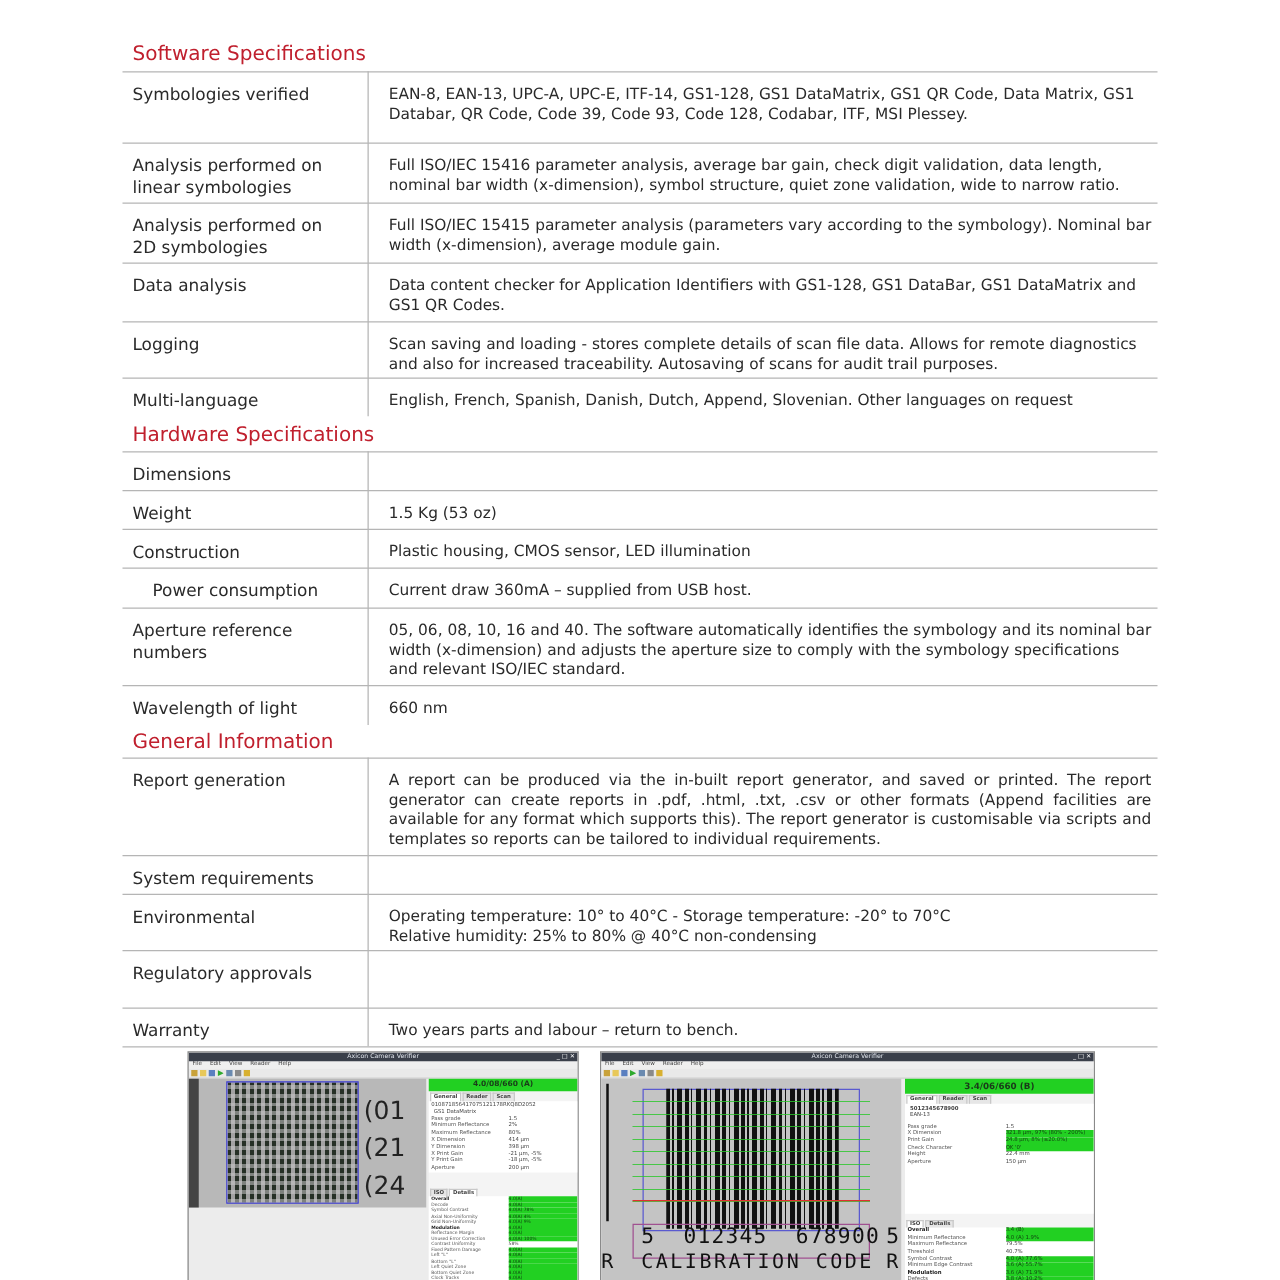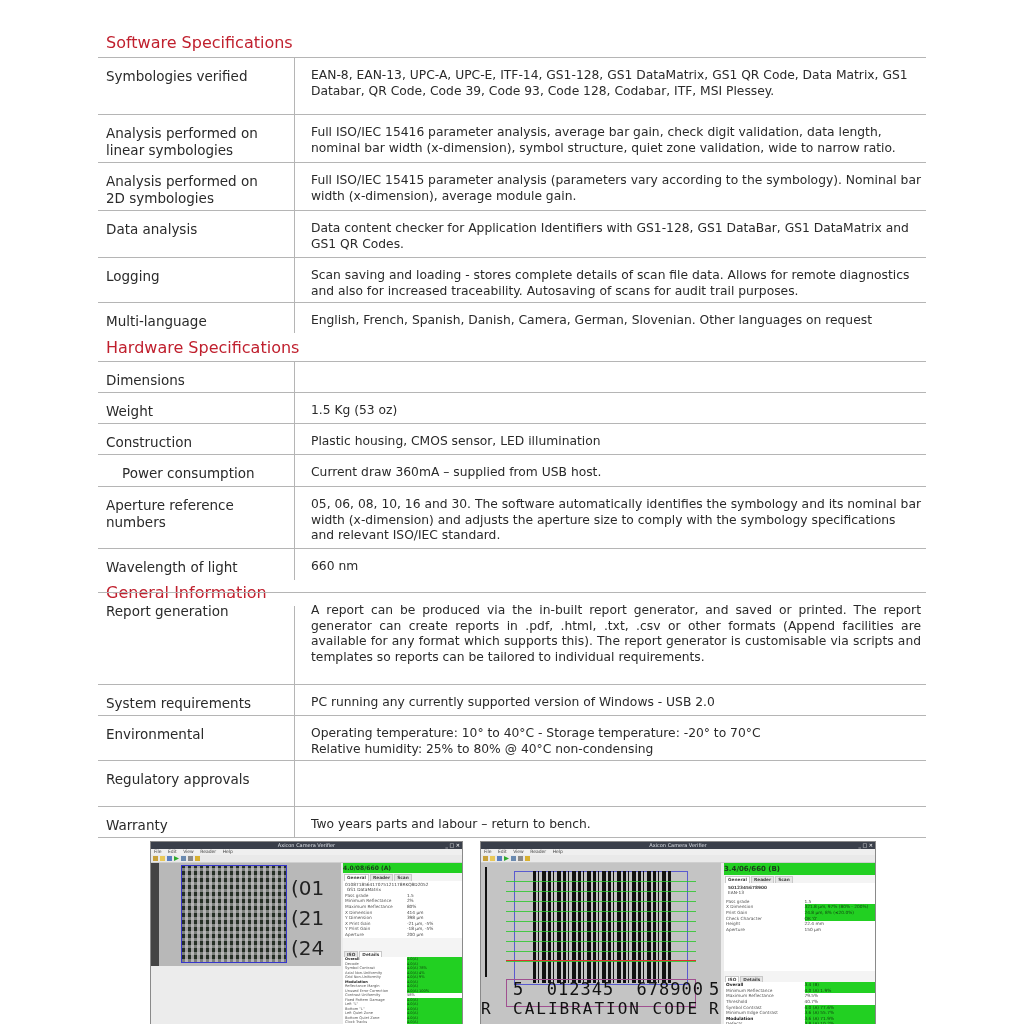--- a/index.html
+++ b/index.html
@@ -16,21 +16,21 @@
   
   .app { position: absolute; background: #ececec; border: 1px solid #8a8a8a; overflow: hidden; }
   .app .titlebar { height: 7px; background: #3a3f4a; color: #dfe3ea; font-size: 5px; line-height: 7px; text-align: center; position: relative; }
   .app .winbtns { position: absolute; right: 2px; top: 0; font-size: 5px; color: #fff; }
   .app .menubar { height: 6px; font-size: 4.5px; line-height: 6px; padding-left: 3px; color: #444; background: #efefef; }
   .app .menubar span { margin-right: 5px; }
   .app .toolbar { height: 7px; background: #e9e9e9; border-bottom: 1px solid #cfcfcf; display: flex; gap: 2px; padding-left: 2px; align-items: center; }
   .tb-icon { width: 5px; height: 5px; display: inline-block; }
   .img-area { position: absolute; background: #9c9c9c; }
   .panel { position: absolute; background: #f4f4f4; font-size: 4.3px; line-height: 5.6px; color: #444; }
-  .grade { background: #22d022; color: #1a3a1a; font-weight: bold; }
+  .grade { background: #22d022; color: #1a3a1a; font-weight: bold; text-align: center; }
   .tabs { display: flex; gap: 1px; font-size: 4.3px; padding: 1px 1px 0 1px; }
   .tabs span { padding: 0 2px; border: 1px solid #c8c8c8; border-bottom: none; background: #e6e6e6; font-weight: bold; }
   .tabs span.active { background: #fff; }
   .kv { display: flex; }
   .kv .k { width: 52%; color: #555; padding-left: 2px; }
   .kv .v { flex: 1; }
   .kv .v.green { background: #22d022; color: #114411; }
   .kv .k.bold { font-weight: bold; color: #222; }
 </style>
 </head>
@@ -56,21 +56,21 @@
   <div class="row" style="top:210px;height:46px;">
     <div class="label" style="top:10px;">Data analysis</div>
     <div class="value" style="top:10px;">Data content checker for Application Identifiers with GS1-128, GS1 DataBar, GS1 DataMatrix and GS1 QR Codes.</div>
   </div>
   <div class="row" style="top:257px;height:46px;">
     <div class="label" style="top:10px;">Logging</div>
     <div class="value" style="top:10px;">Scan saving and loading - stores complete details of scan file data. Allows for remote diagnostics and also for increased traceability.  Autosaving of scans for audit trail purposes.</div>
   </div>
   <div class="row" style="top:302px;height:32px;">
     <div class="label" style="top:10px;">Multi-language</div>
-    <div class="value" style="top:10px;">English, French, Spanish, Danish, Camera, German, Slovenian. Other languages on request</div>
+    <div class="value" style="top:10px;">English, French, Spanish, Danish, Dutch, Append, Slovenian. Other languages on request</div>
   </div>
 
   <div class="section-title" style="top:338px;">Hardware Specifications</div>
   <div class="vline" style="top:361px;height:219px;"></div>
 
   <div class="row" style="top:361px;height:31px;">
     <div class="label" style="top:10px;">Dimensions</div>
   </div>
   <div class="row" style="top:392px;height:31px;">
     <div class="label" style="top:10px;">Weight</div>
@@ -79,37 +79,36 @@
   <div class="row" style="top:423px;height:31px;">
     <div class="label" style="top:10px;">Construction</div>
     <div class="value" style="top:10px;">Plastic housing, CMOS sensor, LED illumination</div>
   </div>
   <div class="row" style="top:454px;height:32px;">
     <div class="label" style="top:10px;margin-left:16px;">Power consumption</div>
     <div class="value" style="top:10px;">Current draw 360mA – supplied from USB host.</div>
   </div>
   <div class="row" style="top:486px;height:62px;">
     <div class="label" style="top:10px;width:170px;">Aperture reference numbers</div>
-    <div class="value" style="top:10px;">05, 06, 08, 10, 16 and 30.  The software automatically identifies the symbology and its nominal bar width (x-dimension) and adjusts the aperture size to comply with the symbology specifications and relevant ISO/IEC standard.</div>
+    <div class="value" style="top:10px;">05, 06, 08, 10, 16 and 40.  The software automatically identifies the symbology and its nominal bar width (x-dimension) and adjusts the aperture size to comply with the symbology specifications and relevant ISO/IEC standard.</div>
   </div>
   <div class="row" style="top:548px;height:32px;">
     <div class="label" style="top:10px;">Wavelength of light</div>
     <div class="value" style="top:10px;">660 nm</div>
   </div>
 
   <div class="section-title" style="top:583px;">General Information</div>
   <div class="vline" style="top:606px;height:231px;"></div>
 
-  <div class="row" style="top:592px;height:78px;">
+  <div class="row" style="top:606px;height:78px;">
     <div class="label" style="top:10px;">Report generation</div>
     <div class="value" style="top:10px;text-align:justify;">A report can be produced via the in-built report generator, and saved or printed. The report generator can create reports in .pdf, .html, .txt, .csv or other formats (Append facilities are available for any format which supports this).  The report generator is customisable via scripts and templates so  reports can be tailored to individual requirements.</div>
   </div>
   <div class="row" style="top:684px;height:31px;">
     <div class="label" style="top:10px;">System requirements</div>
-    <div class="value" style="top:10px;">PC running any currently supported version of Windows - USB 2.0</div>
   </div>
   <div class="row" style="top:715px;height:45px;">
     <div class="label" style="top:10px;">Environmental</div>
     <div class="value" style="top:10px;white-space:pre-line;">Operating temperature: 10° to 40°C  -  Storage temperature:  -20° to 70°C
 Relative humidity: 25% to 80% @ 40°C non-condensing</div>
   </div>
   <div class="row" style="top:760px;height:46px;">
     <div class="label" style="top:10px;">Regulatory approvals</div>
   </div>
   <div class="row" style="top:806px;height:31px;">

